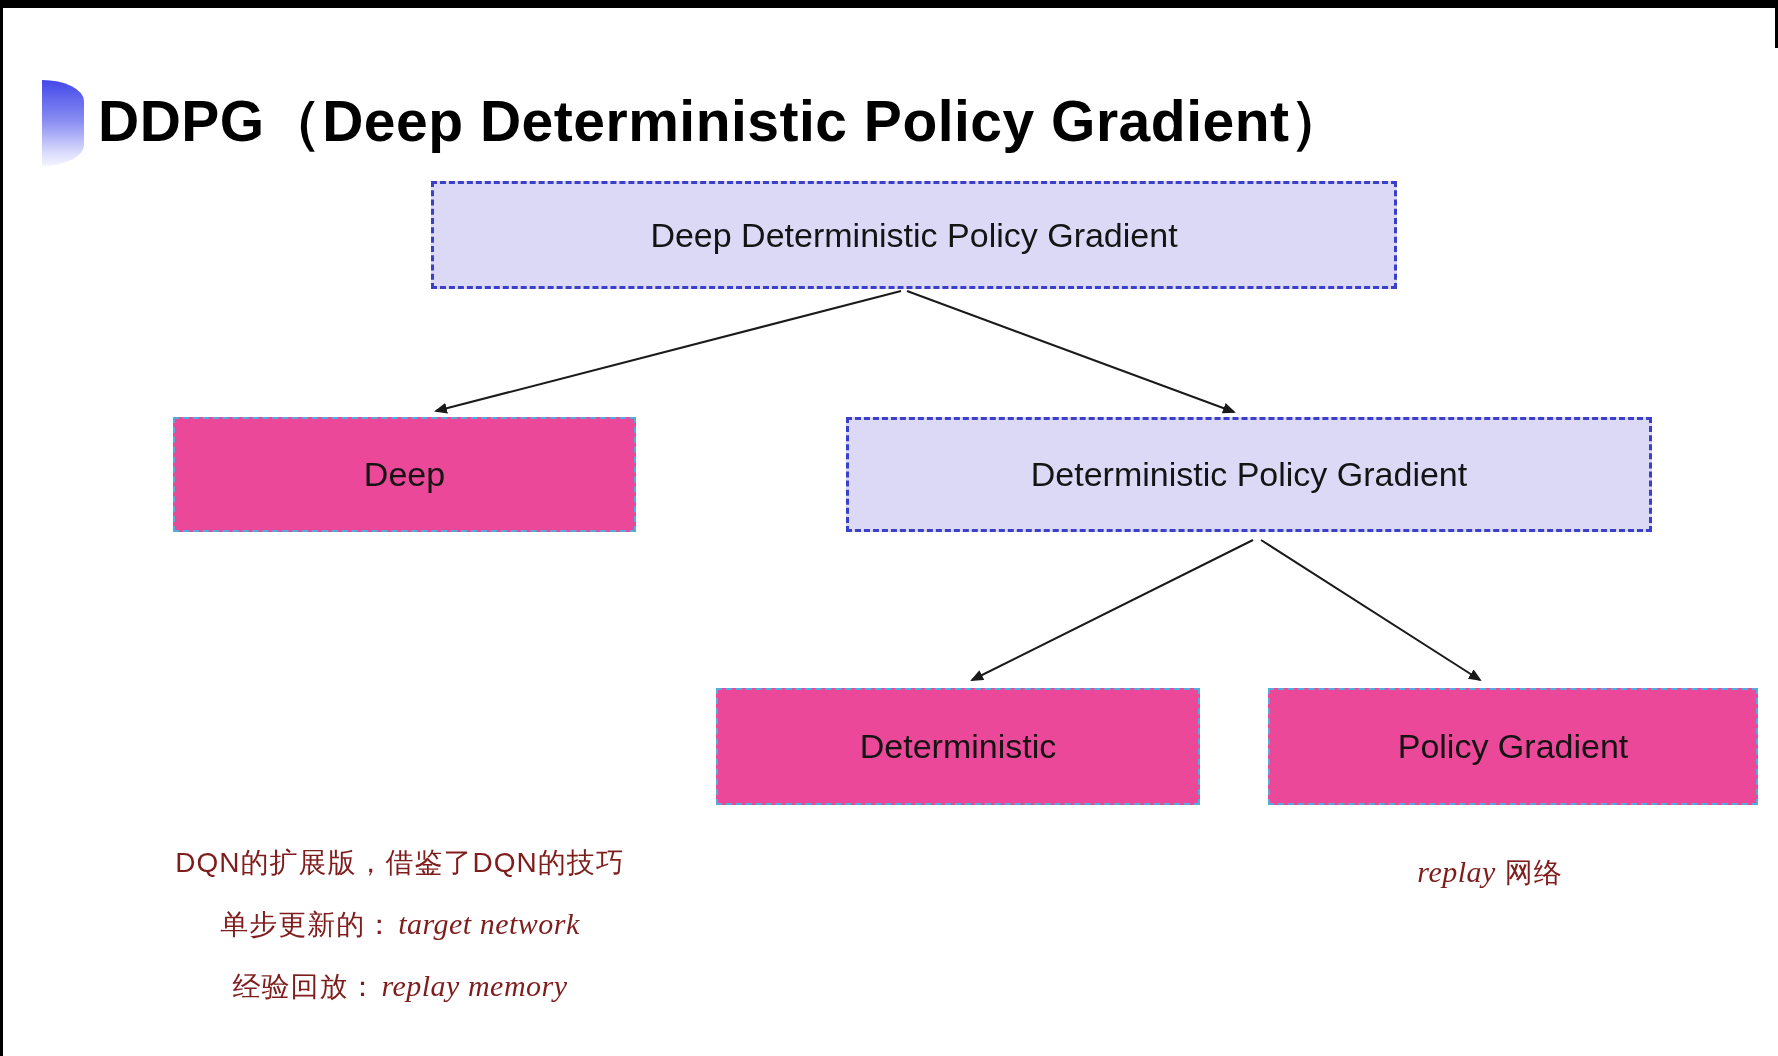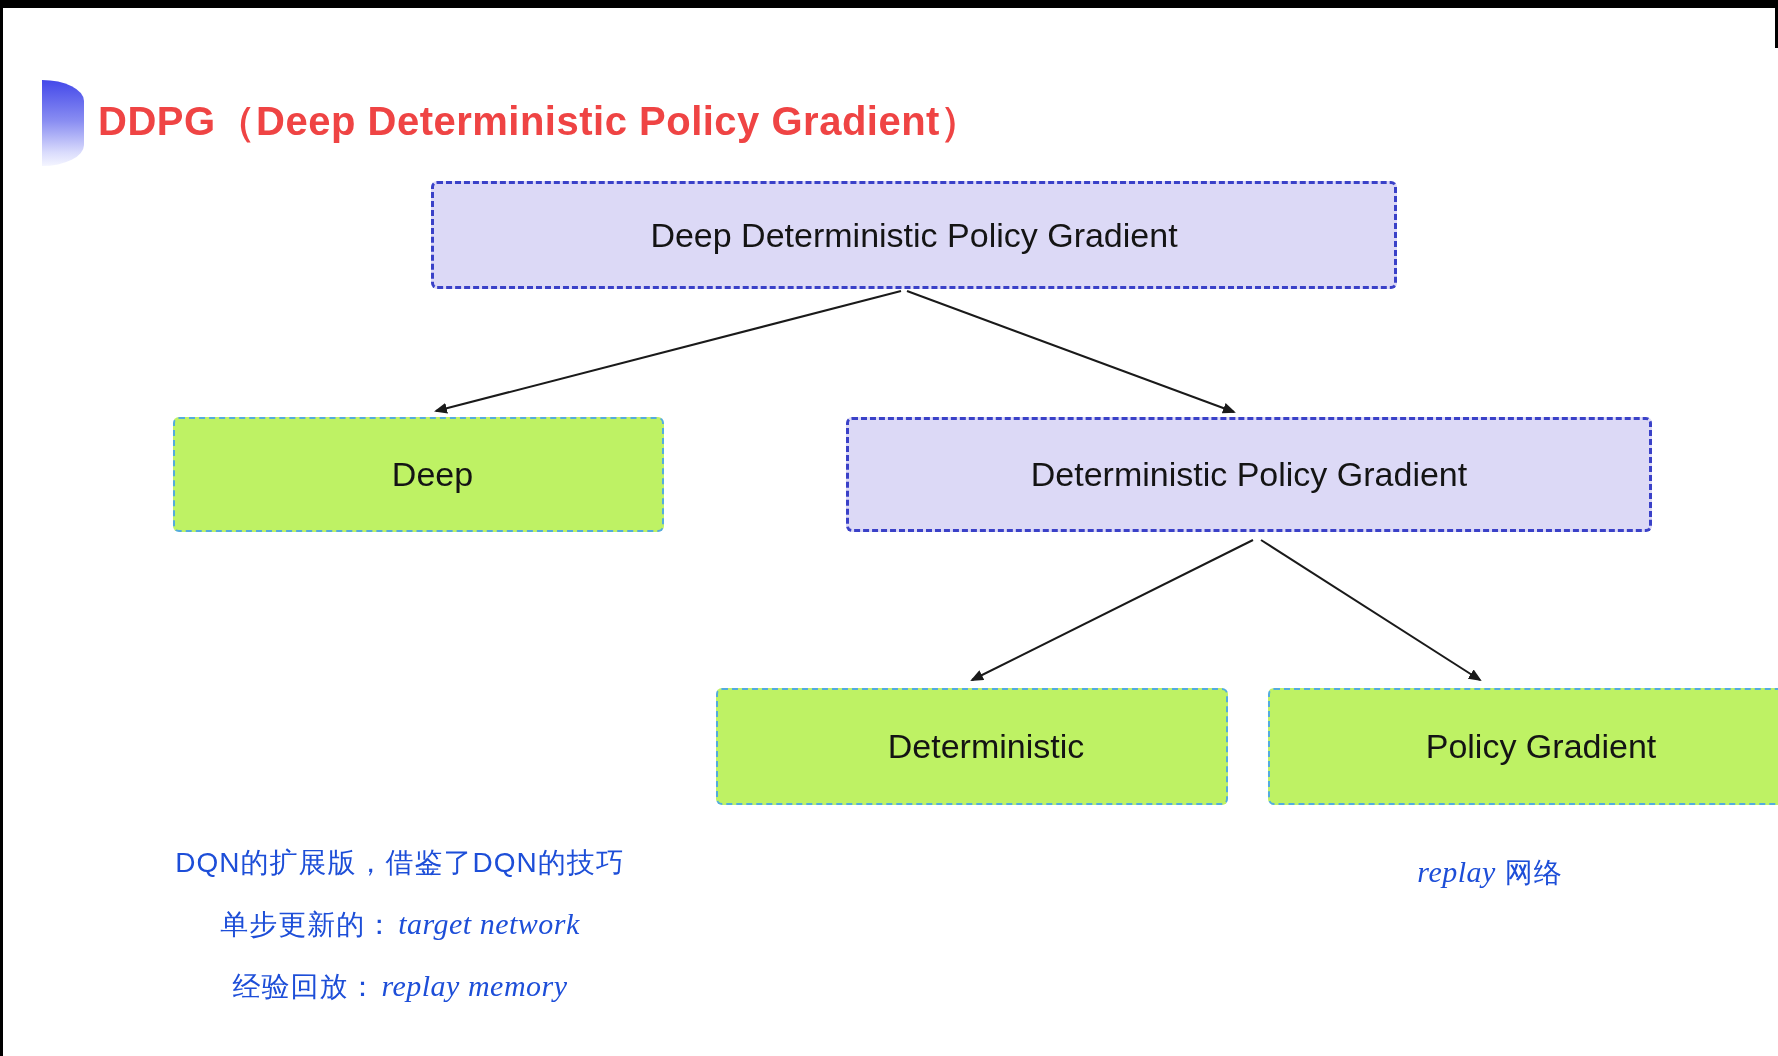--- a/index.html
+++ b/index.html
@@ -13,41 +13,41 @@
   .frame-right{position:absolute;right:0;top:0;width:3px;height:48px;background:#000;}
 
   
   .title-row{position:absolute;left:42px;top:78px;display:flex;align-items:flex-start;}
   .bullet{
     width:42px;height:86px;margin-top:2px;
     border-radius:0 86px 86px 0 / 0 43px 43px 0;
     background:linear-gradient(180deg,#4348e9 0%,#8a8ef2 48%,#d9dbfc 84%,#f4f5ff 100%);
   }
   .page-title{
-    margin:0 0 0 14px;font-size:40px;line-height:86px;font-weight:600;
-    color:#ef4444;letter-spacing:0.5px;white-space:nowrap;
+    margin:0 0 0 14px;font-size:57px;line-height:86px;font-weight:600;
+    color:#000000;letter-spacing:0.5px;white-space:nowrap;
   }
 
   
   .node{
     position:absolute;display:flex;align-items:center;justify-content:center;
-    border-radius:6px;font-size:34px;color:#141414;text-align:center;
+    border-radius:0;font-size:34px;color:#141414;text-align:center;
   }
   .node.purple{background:#dcd9f6;border:3px dashed #3a41c8;}
-  .node.cyan{background:#bef264;border:2px dashed #54acdd;padding-left:28px;}
+  .node.cyan{background:#ec4899;border:2px dashed #54acdd;}
   .node-root{left:431px;top:181px;width:960px;height:102px;}
   .node-deep{left:173px;top:417px;width:459px;height:111px;}
   .node-dpg{left:846px;top:417px;width:800px;height:109px;}
   .node-det{left:716px;top:688px;width:480px;height:113px;}
   .node-pg{left:1268px;top:688px;width:486px;height:113px;}
 
   .edges{position:absolute;left:0;top:0;width:1778px;height:1056px;pointer-events:none;}
 
   
-  .note{position:absolute;text-align:center;color:#1d4ed8;}
+  .note{position:absolute;text-align:center;color:#7f1d1d;}
   .note .zh{font-size:28px;letter-spacing:1px;}
   .note .math{font-family:"Liberation Serif",serif;font-style:italic;font-size:30px;letter-spacing:0.5px;}
   .note-deep{left:110px;top:844px;width:580px;}
   .note-deep .row{margin-bottom:24px;white-space:nowrap;}
   .note-deep .row .math{margin-left:4px;}
   .note-det{left:758px;top:854px;width:440px;}
   .note-det .row{margin-bottom:14px;white-space:nowrap;}
   .note-pg{left:1290px;top:854px;width:400px;}
   .note-pg .row{margin-bottom:12px;white-space:nowrap;}
 </style>

